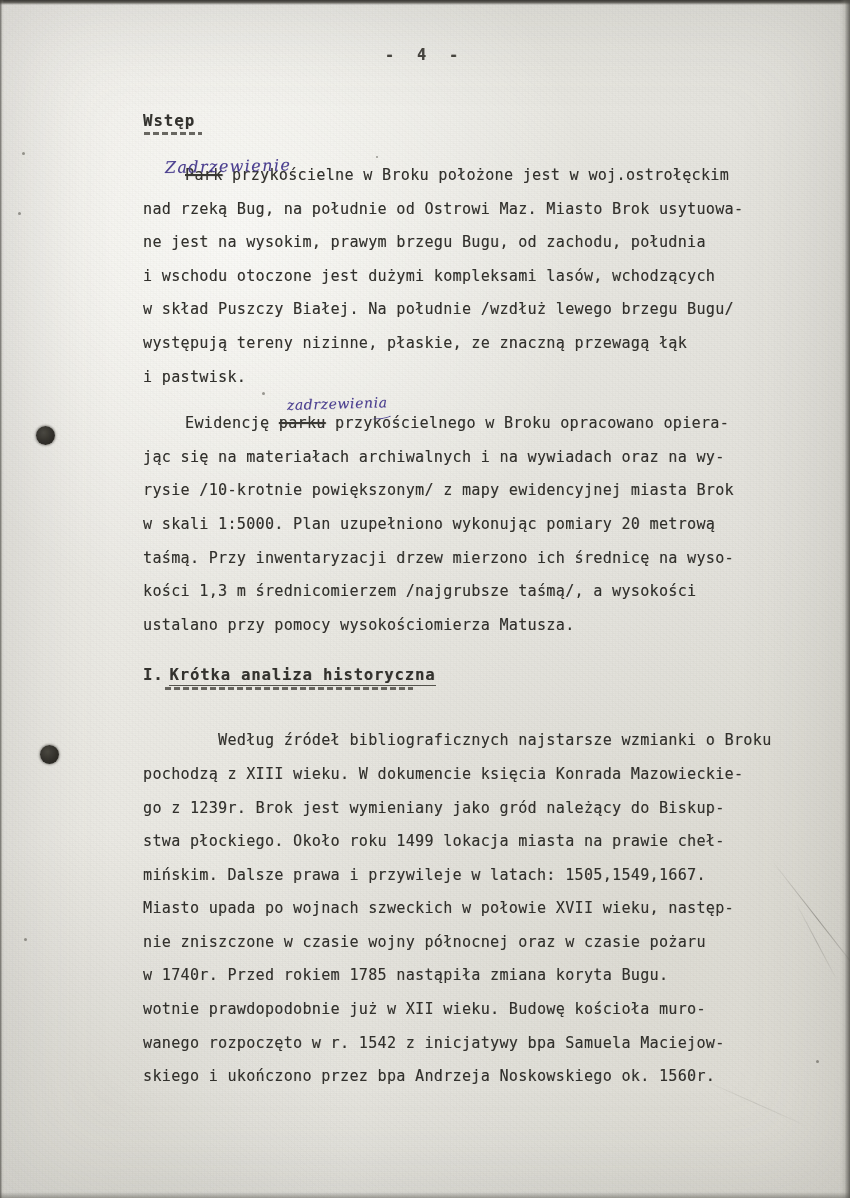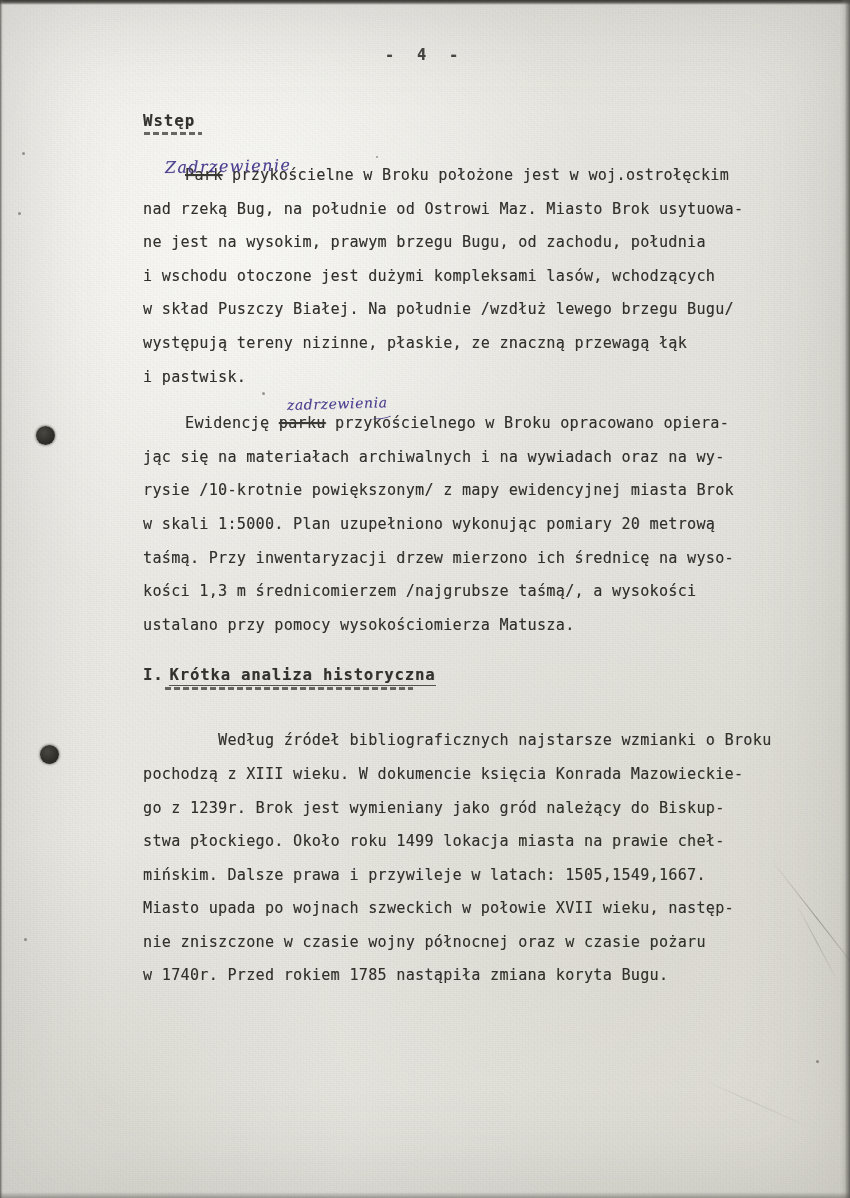--- a/index.html
+++ b/index.html
@@ -238,21 +238,21 @@
 
       <div class="spacer-md"></div>
 
       <div class="section-heading-row"><span class="numeral">I.</span><span class="sec-title">Krótka analiza historyczna</span></div>
       <div class="dash-underline dash-section"></div>
 
       <div class="spacer-lg"></div>
 
       <p class="para"><span class="ln">        Według źródeł bibliograficznych najstarsze wzmianki o Broku</span><span class="ln">pochodzą z XIII wieku. W dokumencie księcia Konrada Mazowieckie-</span><span class="ln">go z 1239r. Brok jest wymieniany jako gród należący do Biskup-</span><span class="ln">stwa płockiego. Około roku 1499 lokacja miasta na prawie cheł-</span><span class="ln">mińskim. Dalsze prawa i przywileje w latach: 1505,1549,1667.</span><span class="ln">Miasto upada po wojnach szweckich w połowie XVII wieku, następ-</span><span class="ln">nie zniszczone w czasie wojny północnej oraz w czasie pożaru</span><span class="ln">w 1740r. Przed rokiem 1785 nastąpiła zmiana koryta Bugu.</span></p>
 
-      <p class="para"></p>
+      <p class="para"><span class="ln">wotnie prawdopodobnie już w XII wieku. Budowę kościoła muro-</span><span class="ln">wanego rozpoczęto w r. 1542 z inicjatywy bpa Samuela Maciejow-</span><span class="ln">skiego i ukończono przez bpa Andrzeja Noskowskiego ok. 1560r.</span></p>
 
     </div>
   </div>
 
   <div class="hand" id="hand-1">Zadrzewienie</div>
   <div class="hand" id="hand-2">zadrzewienia</div>
   <div id="hand-2-tail"></div>
 
   <div class="hole" id="hole-1"></div>
   <div class="hole" id="hole-2"></div>

